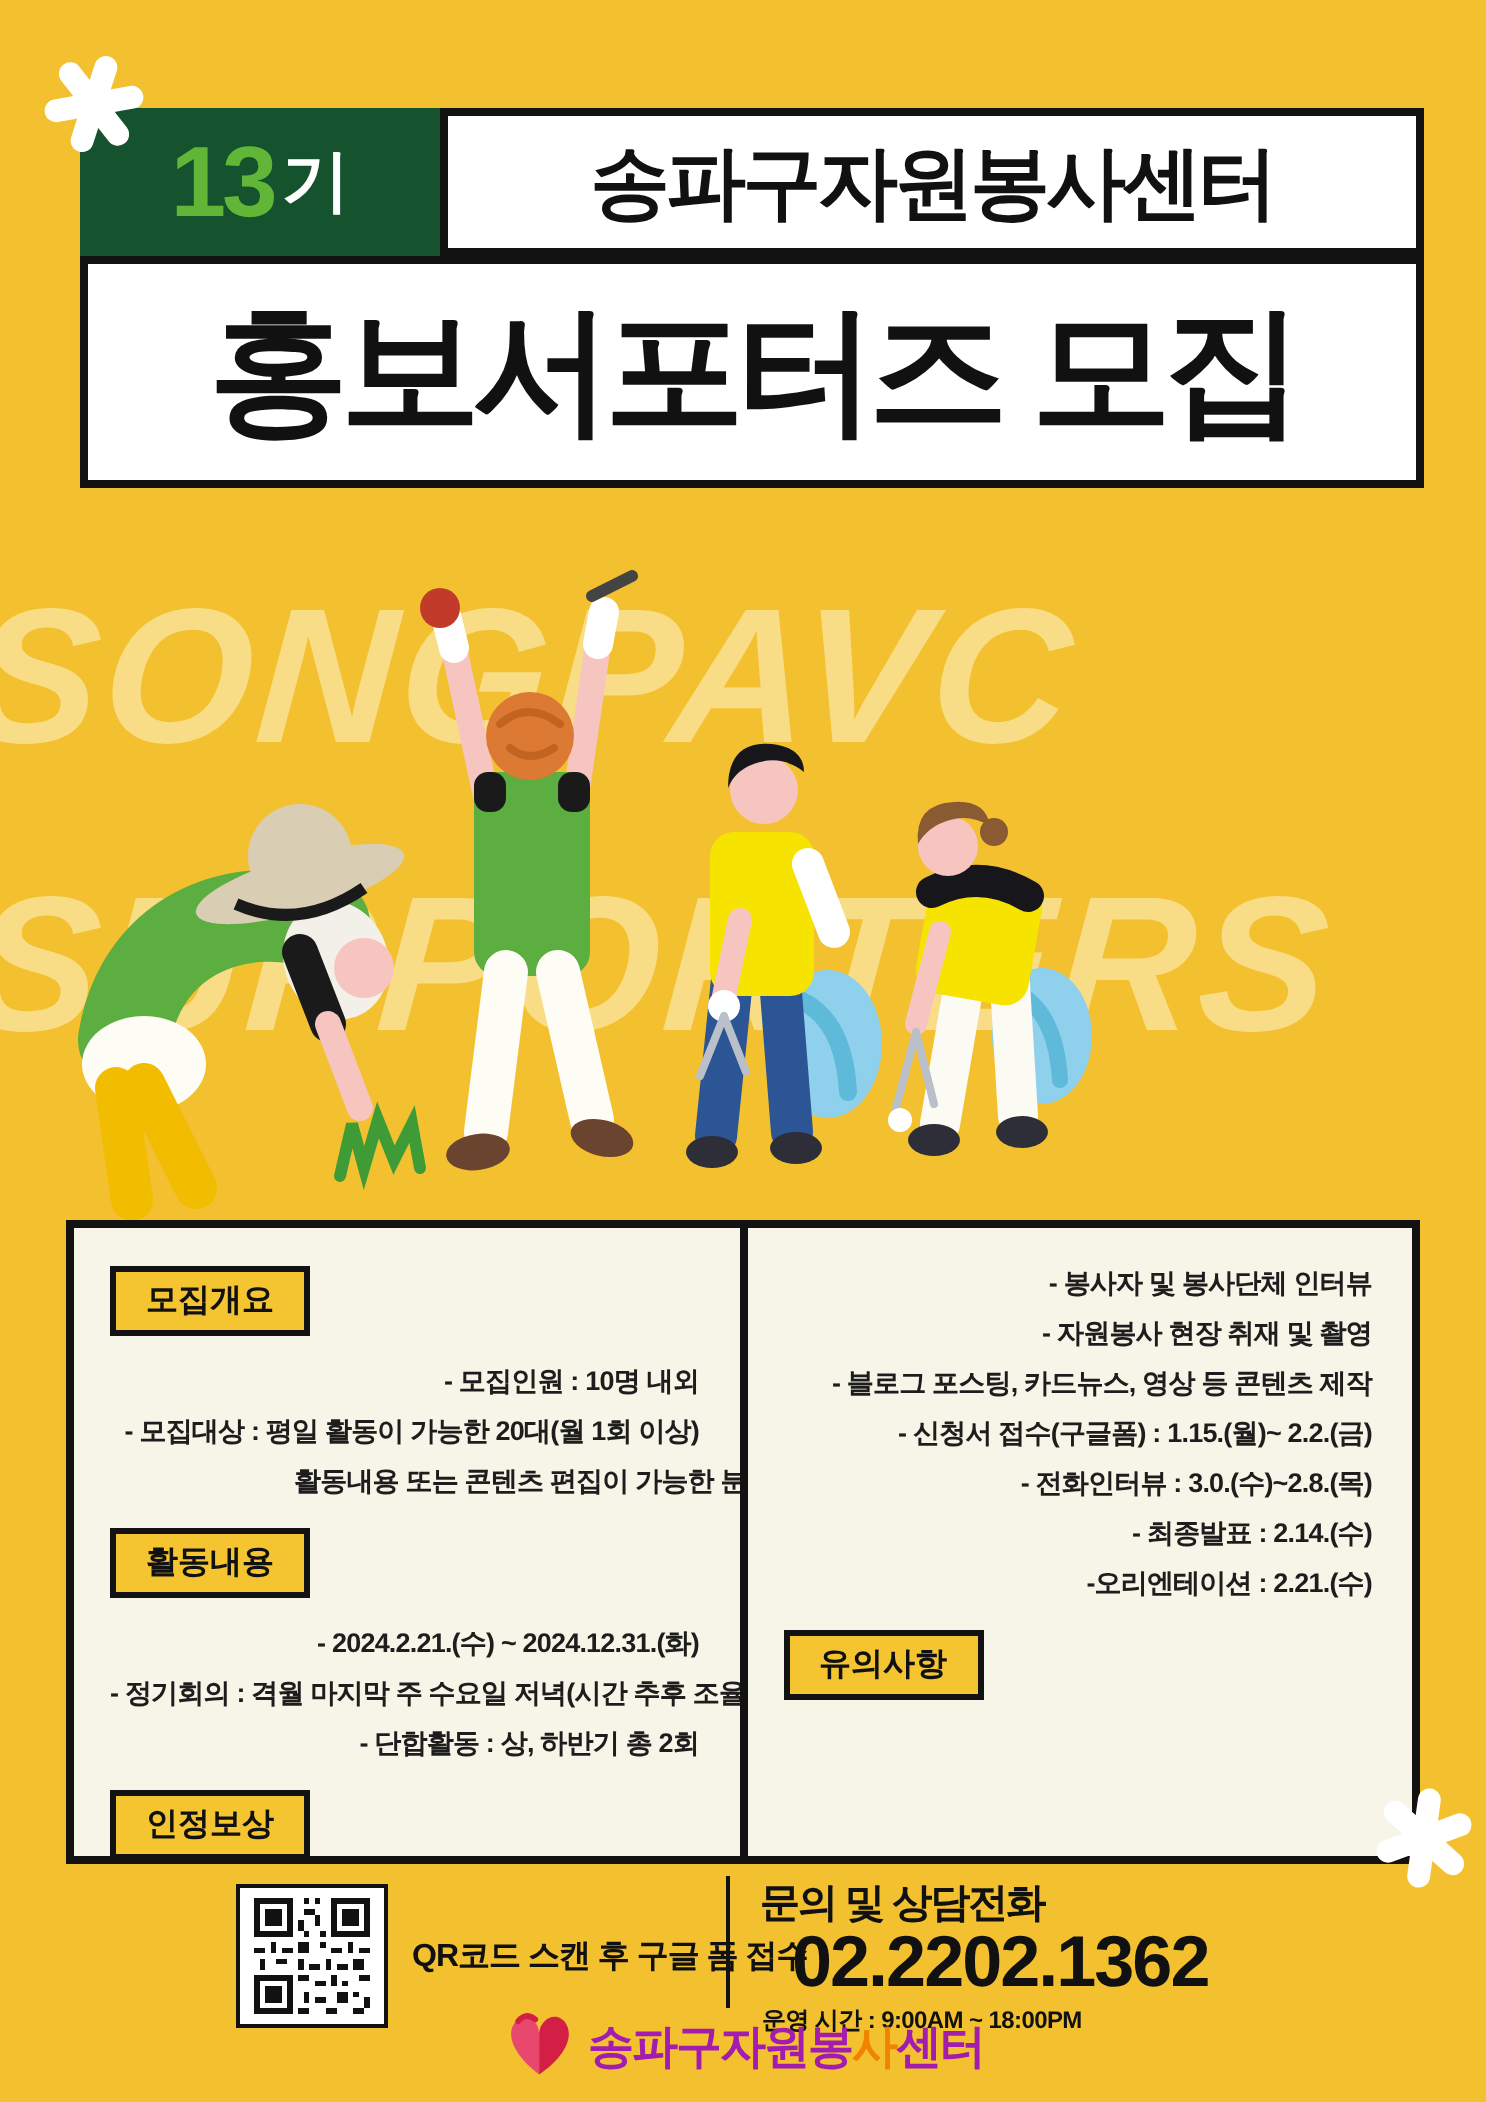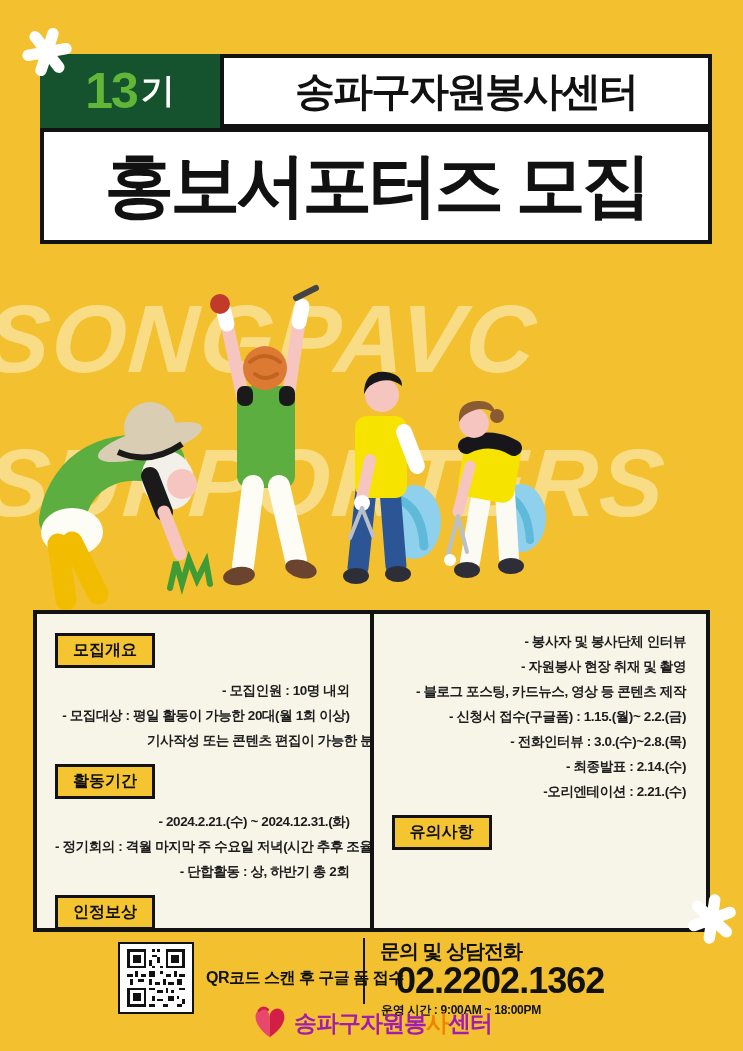--- a/index.html
+++ b/index.html
@@ -160,24 +160,24 @@
       <rect x="-11" y="-48" width="22" height="96" rx="11" transform="rotate(124)"></rect>
     </g>
   </svg>
 
   <div class="info">
     <div class="col col-left">
       <div>
         <div class="badge">모집개요</div>
         <div class="line">- 모집인원 : 10명 내외</div>
         <div class="line">- 모집대상 : 평일 활동이 가능한 20대(월 1회 이상)</div>
-        <div class="line indent">기사작성 또는 콘텐츠 편집이 가능한 분</div>
-      </div>
-      <div>
-        <div class="badge">활동기간</div>
+        <div class="line indent">활동내용 또는 콘텐츠 편집이 가능한 분</div>
+      </div>
+      <div>
+        <div class="badge">활동내용</div>
         <div class="line">- 2024.2.21.(수) ~ 2024.12.31.(화)</div>
         <div class="line">- 정기회의 : 격월 마지막 주 수요일 저녁(시간 추후 조율)</div>
         <div class="line">- 단합활동 : 상, 하반기 총 2회</div>
       </div>
       <div>
         <div class="badge">인정보상</div>
         
         
         
         

